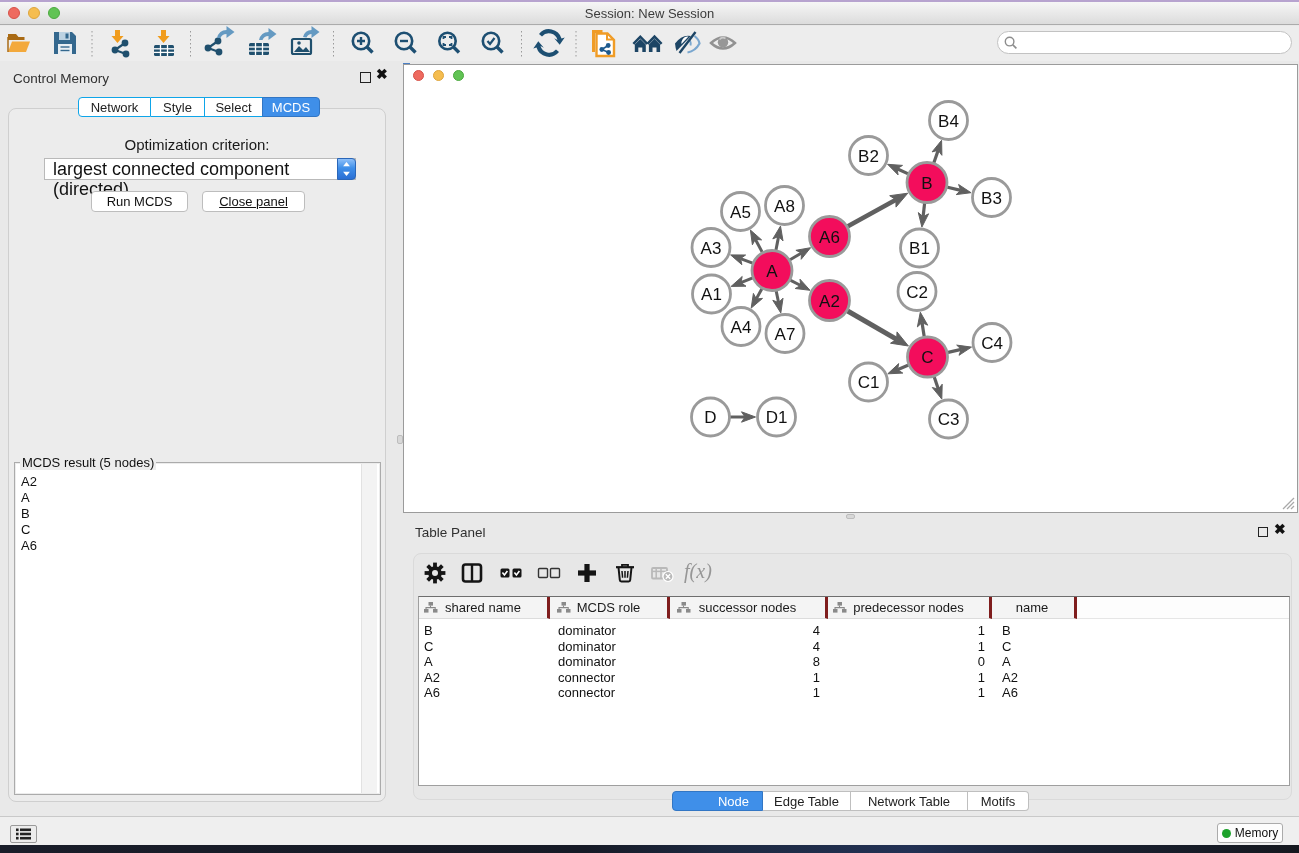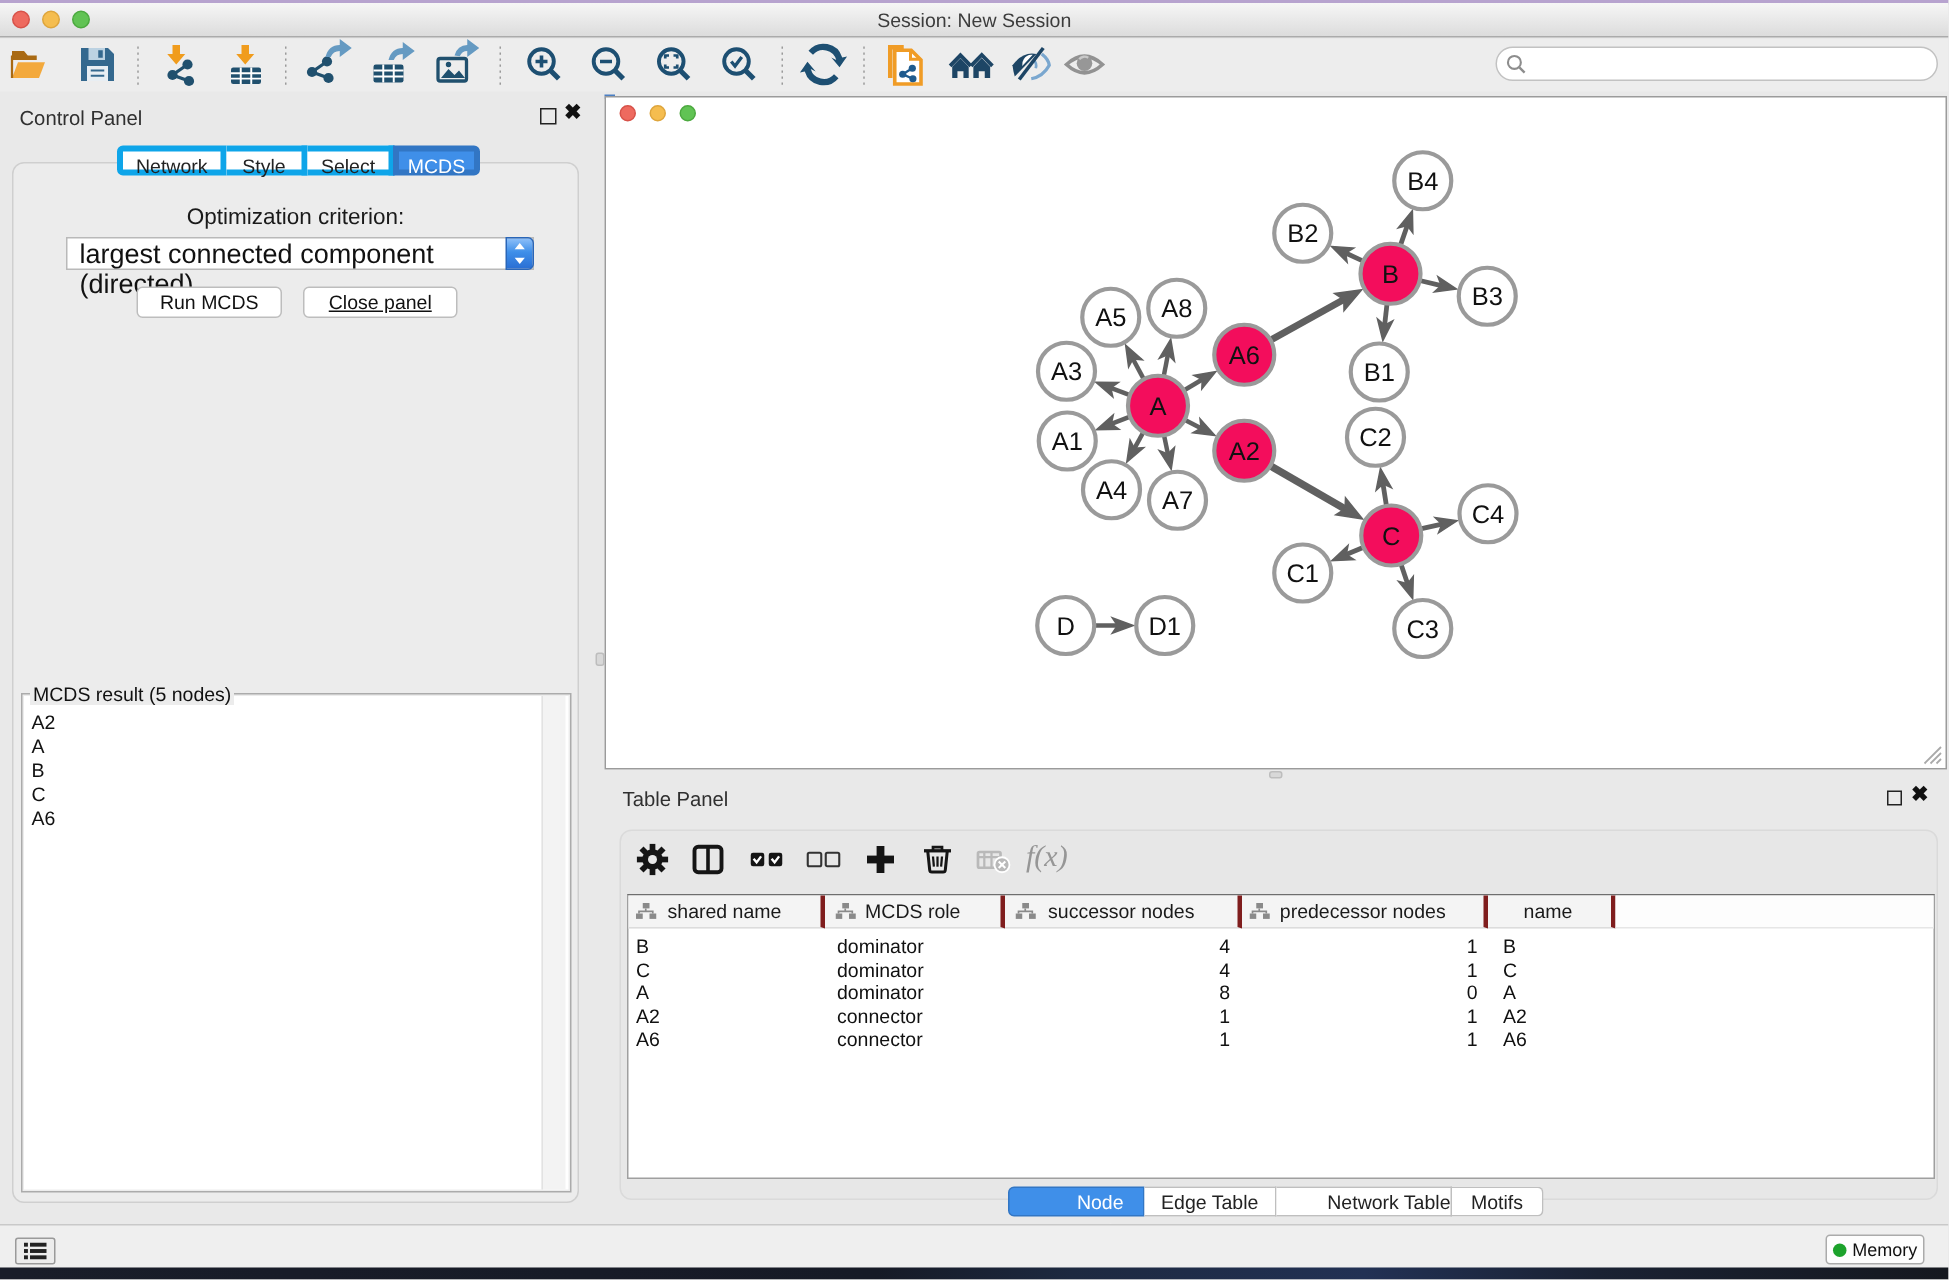--- a/index.html
+++ b/index.html
@@ -20,21 +20,21 @@
 #toolbar { left:0; top:26px; width:1299px; height:35px; background:#ededed; }
 #search { left:997px; top:31px; width:295px; height:23px; background:#fff;
   border:1px solid #c2c2c2; border-radius:12px; }
 
 
 #cpTitle { left:13px; top:71px; font-size:13.5px; color:#303030; }
 #cpSq { left:360px; top:72px; width:11px; height:11px; border:1.5px solid #222; }
 #cpX { left:376px; top:66px; font-size:14px; font-weight:bold; color:#111; }
 #cpBox { left:8px; top:108px; width:378px; height:694px; background:#ececec;
   border:1px solid #cfcfcf; border-radius:8px; }
-.tab { top:97px; height:20px; background:#fff; border:4px solid #0ea5e9;
+.tab { top:97px; height:20px; background:#fff; border:1px solid #0ea5e9;
   font-size:13px; color:#222; text-align:center; line-height:19px; }
 #tabNet { left:78px; width:73px; border-radius:4px 0 0 4px; }
 #tabSty { left:151px; width:54px; border-left:none; }
 #tabSel { left:205px; width:58px; border-left:none; }
 #tabMcds { left:262px; width:58px; border-radius:0 4px 4px 0;
   background:#3f8fe9; border-color:#3276c4; color:#fff; }
 #optLbl { left:0px; top:136px; width:394px; text-align:center; font-size:15px; color:#1a1a1a; }
 #combo { left:44px; top:158px; width:312px; height:22px; background:#fff;
   border:1px solid #b9b9b9; border-radius:0; font-size:18px; color:#111;
   line-height:20px; padding-left:8px; }
@@ -77,21 +77,21 @@
 .th { top:597px; height:22px; background:#f4f4f4; border-right:3px solid #7f1d1d;
   border-bottom:1px solid #dcdcdc; font-size:13px; color:#1a1a1a; text-align:center;
   line-height:22px; }
 .trow { font-size:13px; color:#111; height:15.5px; }
 .orgIc { width:14px; height:12px; }
 .btab { top:791px; height:20px; background:#fff; border:1px solid #bfbfbf;
   font-size:13px; color:#222; text-align:center; line-height:19px; }
 #btNode { left:672px; width:91px; border-radius:4px 0 0 4px; background:#3f8fe9;
   border-color:#3276c4; color:#fff;padding-left:32px; }
 #btEdge { left:763px; width:88px; border-left:none; }
-#btNetw { left:851px; width:117px; border-left:none;text-align:right; }
+#btNetw { left:851px; width:117px; border-left:none; }
 #btMot  { left:968px; width:61px; border-left:none; border-radius:0 4px 4px 0; }
 
 
 #status { left:0; top:816px; width:1299px; height:29px; background:#efefef;
   border-top:1px solid #c9c9c9; }
 #listBtn { left:10px; top:825px; width:27px; height:18px; background:#ececec;
   border:1px solid #9a9a9a; border-radius:2px; }
 #memBtn { left:1217px; top:823px; width:66px; height:20px; background:#fdfdfd;
   border:1px solid #ababab; border-radius:3px; font-size:12px; color:#111;
   line-height:18px; text-align:center; }
@@ -240,21 +240,21 @@
   </g>
 
   <g transform="translate(723,16)">
     <path d="M-12 1 q12 -11 24 0 q-12 11 -24 0 Z" fill="none" stroke="#929292" stroke-width="2.4"></path>
     <circle cx="0" cy="0.2" r="5.2" fill="#979797"></circle>
     <path d="M-3.5 -2.5 a4.5 4.5 0 0 1 6 -1" fill="none" stroke="#c9c9c9" stroke-width="1.6"></path>
   </g>
 </svg>
 <div class="abs" id="search"></div>
 
-<div class="abs" id="cpTitle">Control Panel</div>
+<div class="abs" id="cpTitle">Control Memory</div>
 <div class="abs" id="cpSq"></div>
 <div class="abs" id="cpX">✖</div>
 <div class="abs" id="cpBox"></div>
 <div class="abs tab" id="tabNet">Network</div>
 <div class="abs tab" id="tabSty">Style</div>
 <div class="abs tab" id="tabSel">Select</div>
 <div class="abs tab" id="tabMcds">MCDS</div>
 <div class="abs" id="optLbl">Optimization criterion:</div>
 <div class="abs" id="combo">largest connected component (directed)</div>
 <div class="abs" id="comboBtn"></div>

